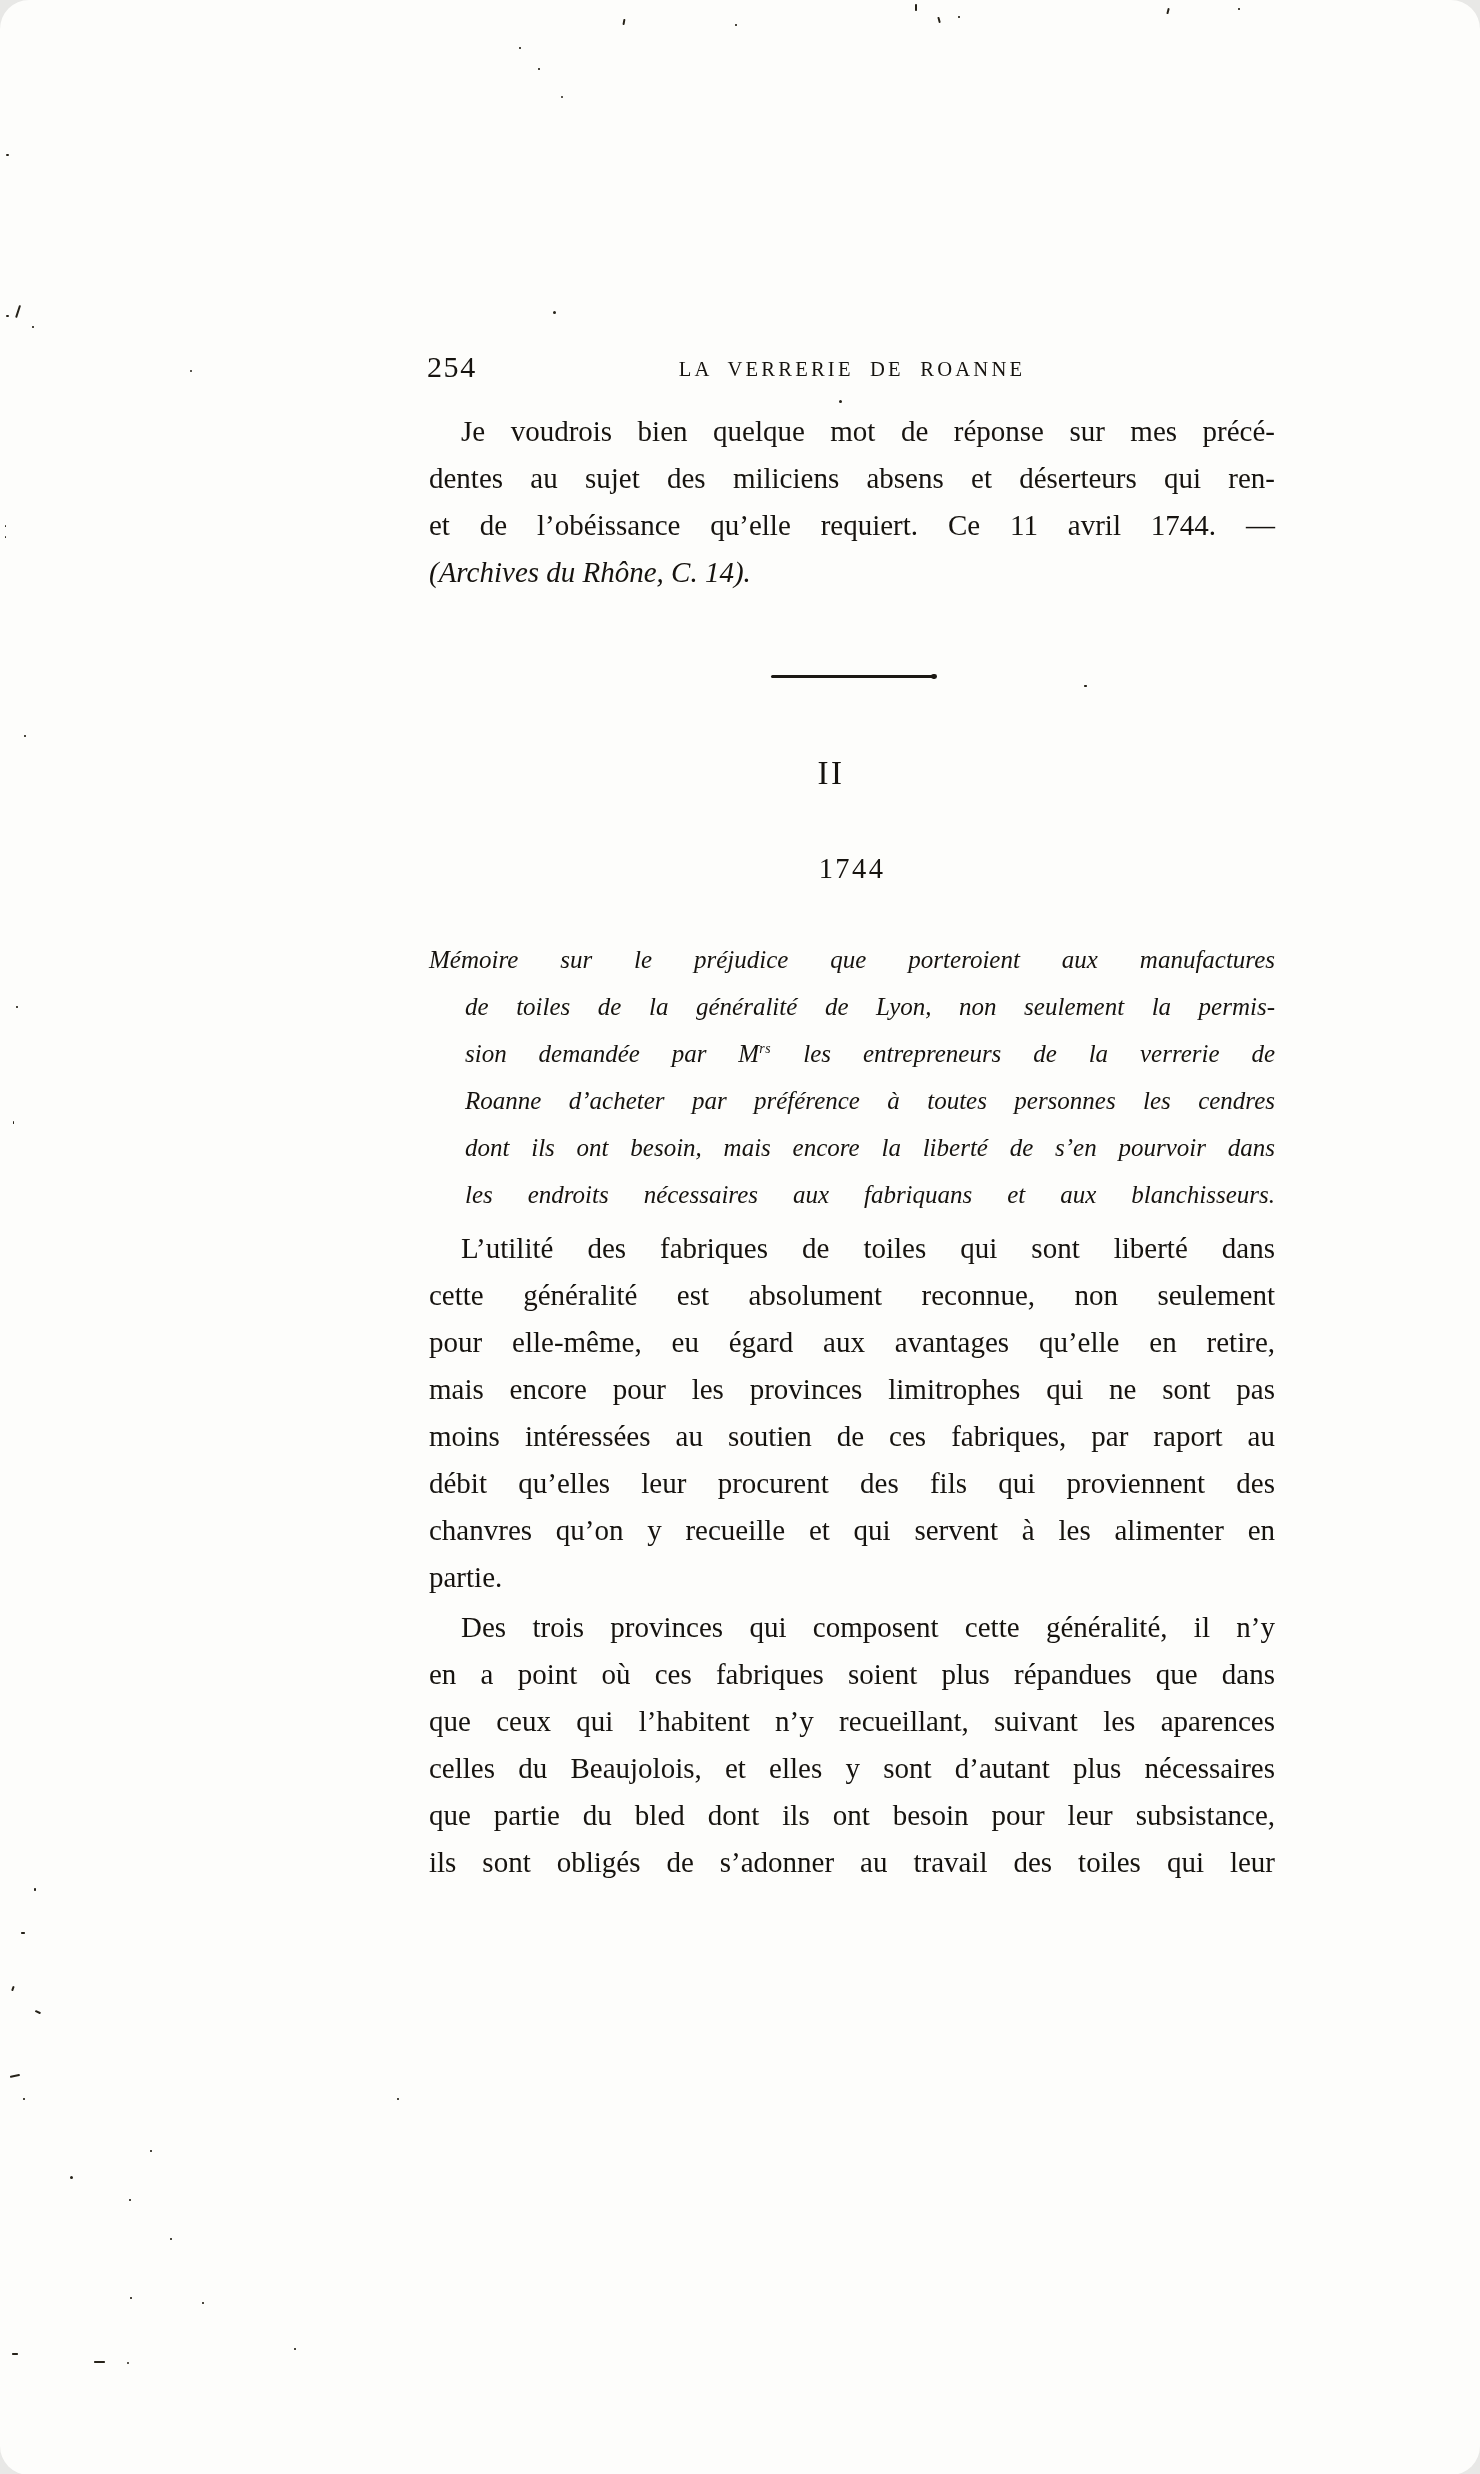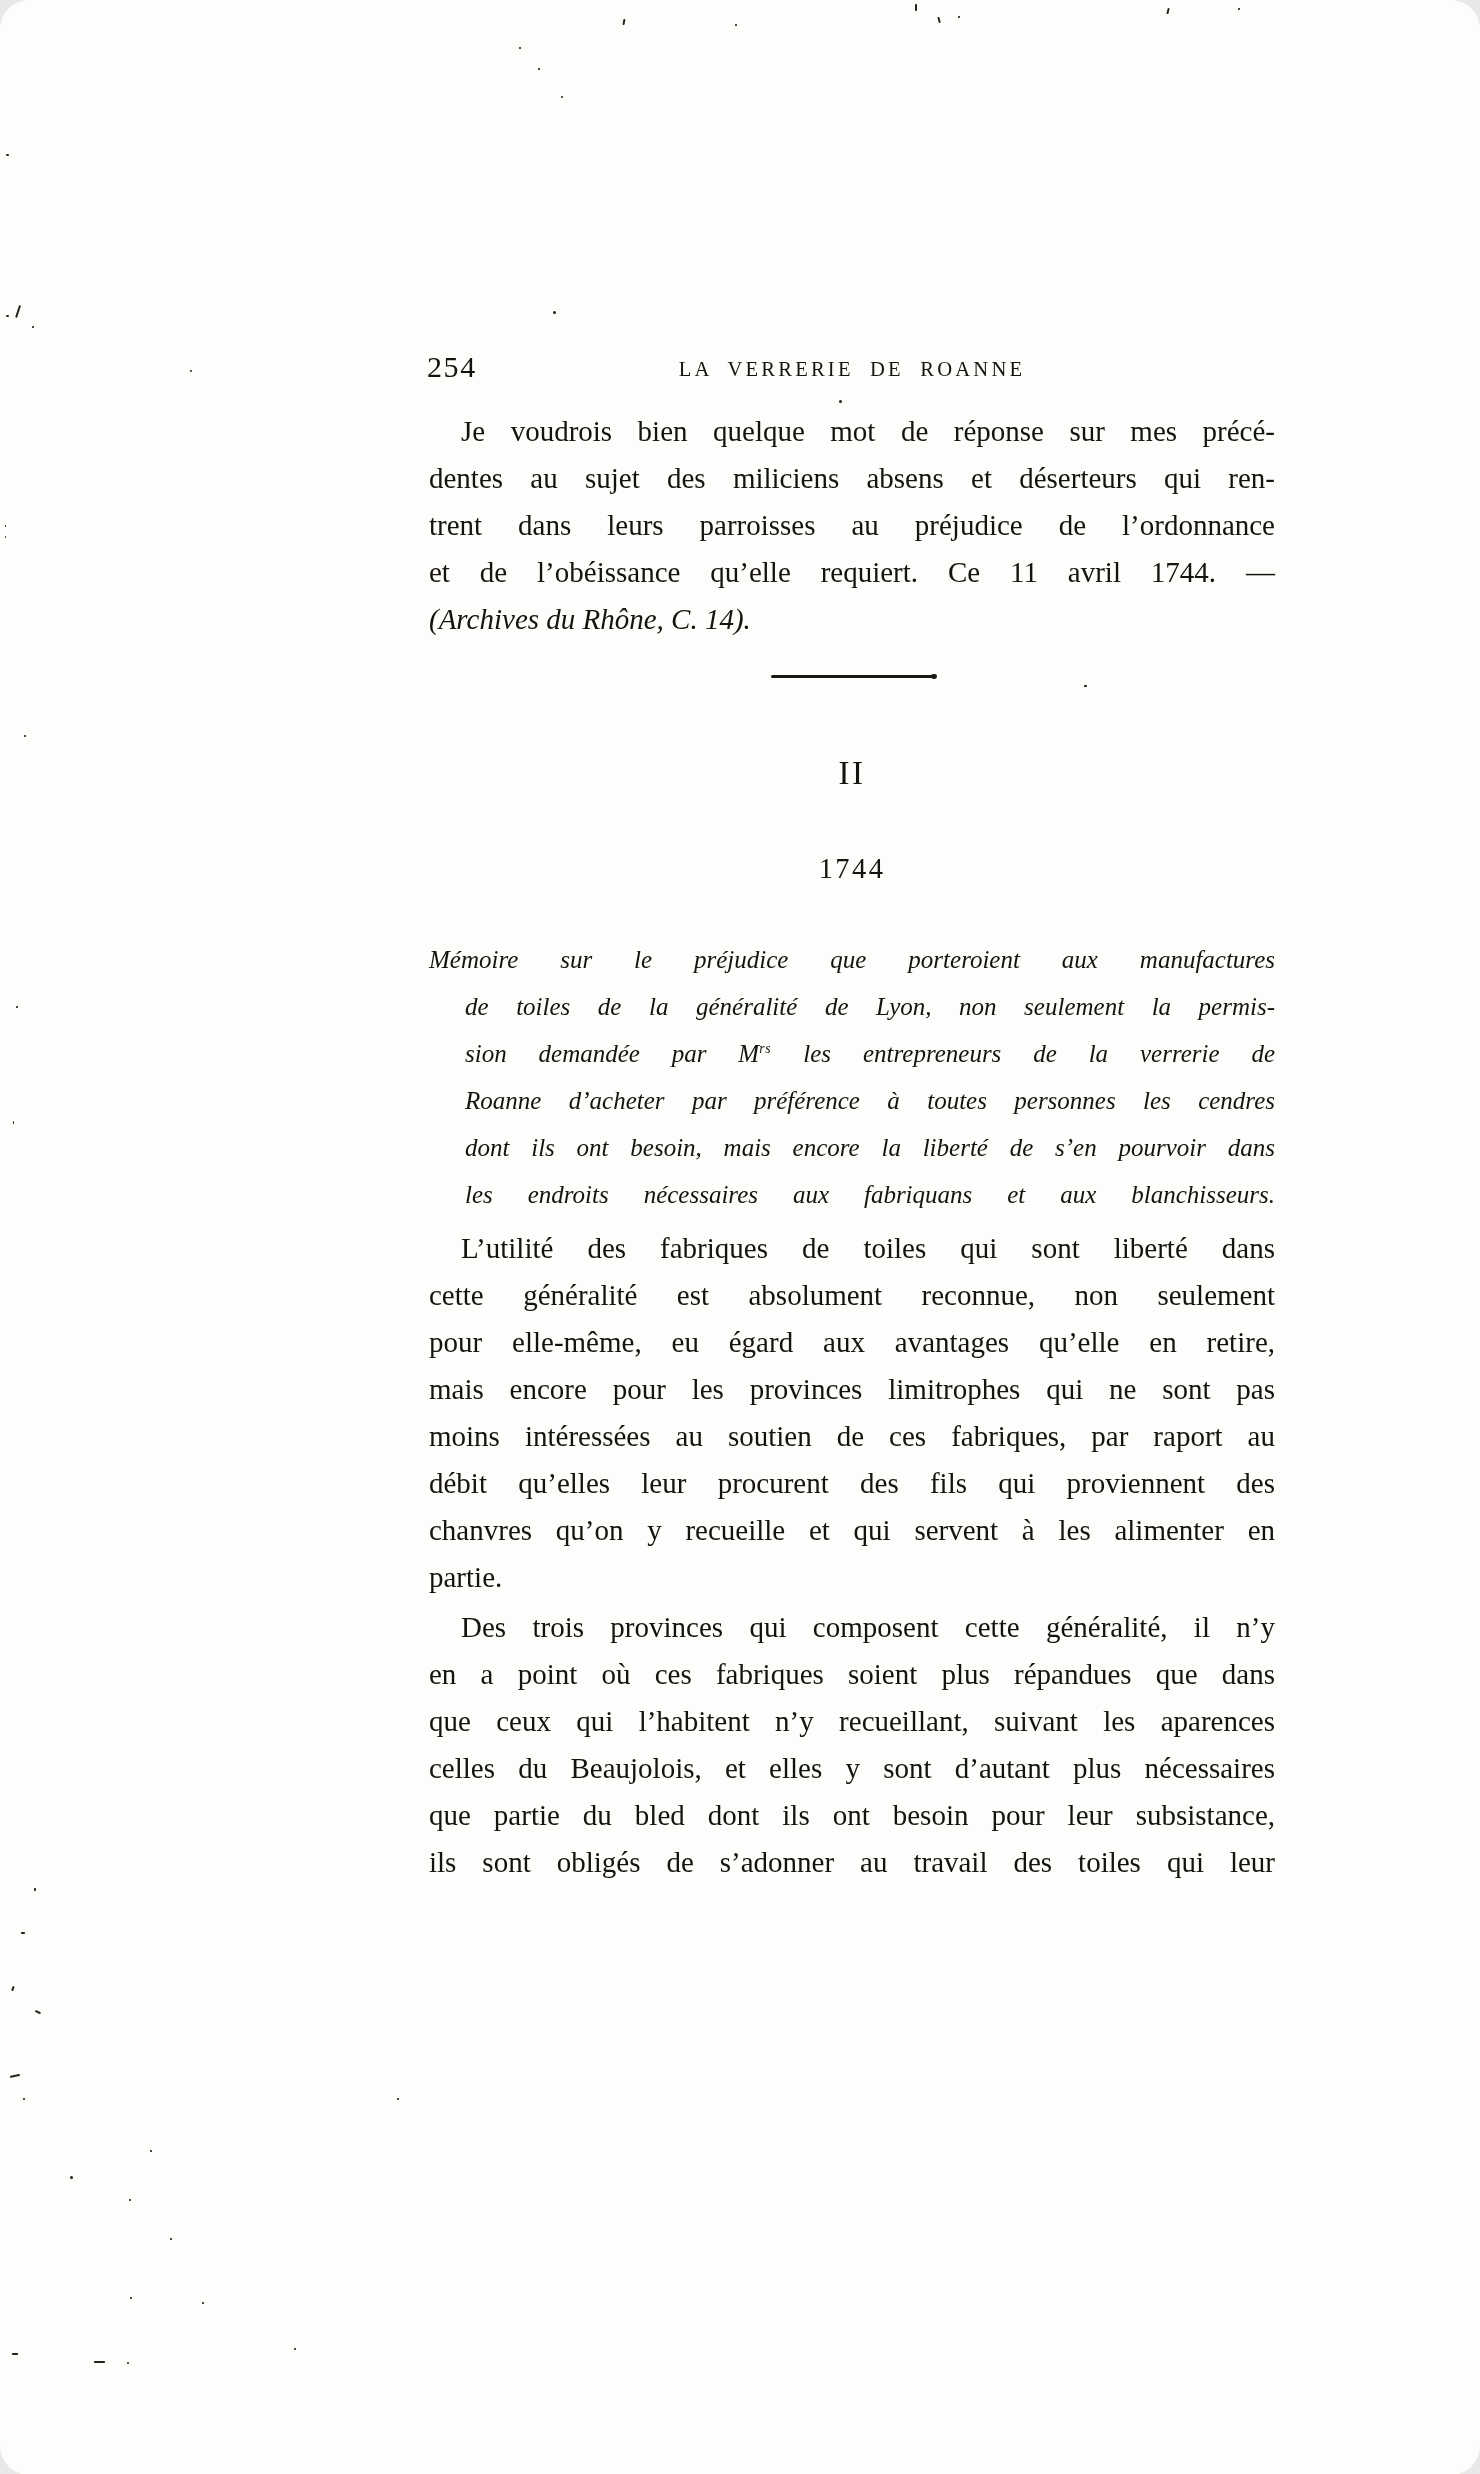--- a/index.html
+++ b/index.html
@@ -21,21 +21,21 @@
   
   .textblock{left:429px;width:846px;font-size:29px;}
   .ln{height:47px;line-height:47px;white-space:normal;}
   .j{text-align:justify;text-align-last:justify;}
   .ind{text-indent:32px;}
   .hang{padding-left:36px;}
   .italic{font-style:italic;}
   .memoir{font-size:25px;font-style:italic;}
   .memoir sup{font-size:0.55em;line-height:0;vertical-align:super;letter-spacing:0.8px;}
   
-  .section-numeral{left:429px;top:753px;width:846px;text-align:center;
+  .section-numeral{left:408px;top:753px;width:846px;text-align:center;
     font-size:33px;line-height:41px;letter-spacing:2.4px;}
   .section-year{left:429px;top:852px;width:846px;text-align:center;
     font-size:28.5px;line-height:33px;letter-spacing:2.4px;}
   
   .rule{left:771px;top:675px;width:163px;height:3.2px;background:#1b1813;border-radius:1.6px;}
   .rule:after{content:"";position:absolute;right:-3.2px;top:-0.8px;width:6.3px;height:4.7px;
     background:#1b1813;border-radius:2.4px;}
   
   .speck{position:absolute;background:#262219;border-radius:50%;}
   .tick{position:absolute;background:#262219;border-radius:0.8px;}
@@ -44,21 +44,20 @@
 <body>
 
 <div class="page">
 
   <div class="abs page-number">254</div>
   <div class="abs running-title">LA VERRERIE DE ROANNE</div>
 
   <div class="abs textblock" style="top:408px;">
     <div class="ln j ind">Je voudrois bien quelque mot de réponse sur mes précé-</div>
     <div class="ln j">dentes au sujet des miliciens absens et déserteurs qui ren-</div>
-    <div class="ln j">trent dans leurs parroisses au préjudice de l’ordonnance</div>
     <div class="ln j">et de l’obéissance qu’elle requiert. Ce 11 avril 1744. —</div>
     <div class="ln italic">(Archives du Rhône, C. 14).</div>
   </div>
 
   <div class="abs rule"></div>
 
   <div class="abs section-numeral">II</div>
   <div class="abs section-year">1744</div>
 
   <div class="abs textblock memoir" style="top:936px;">

